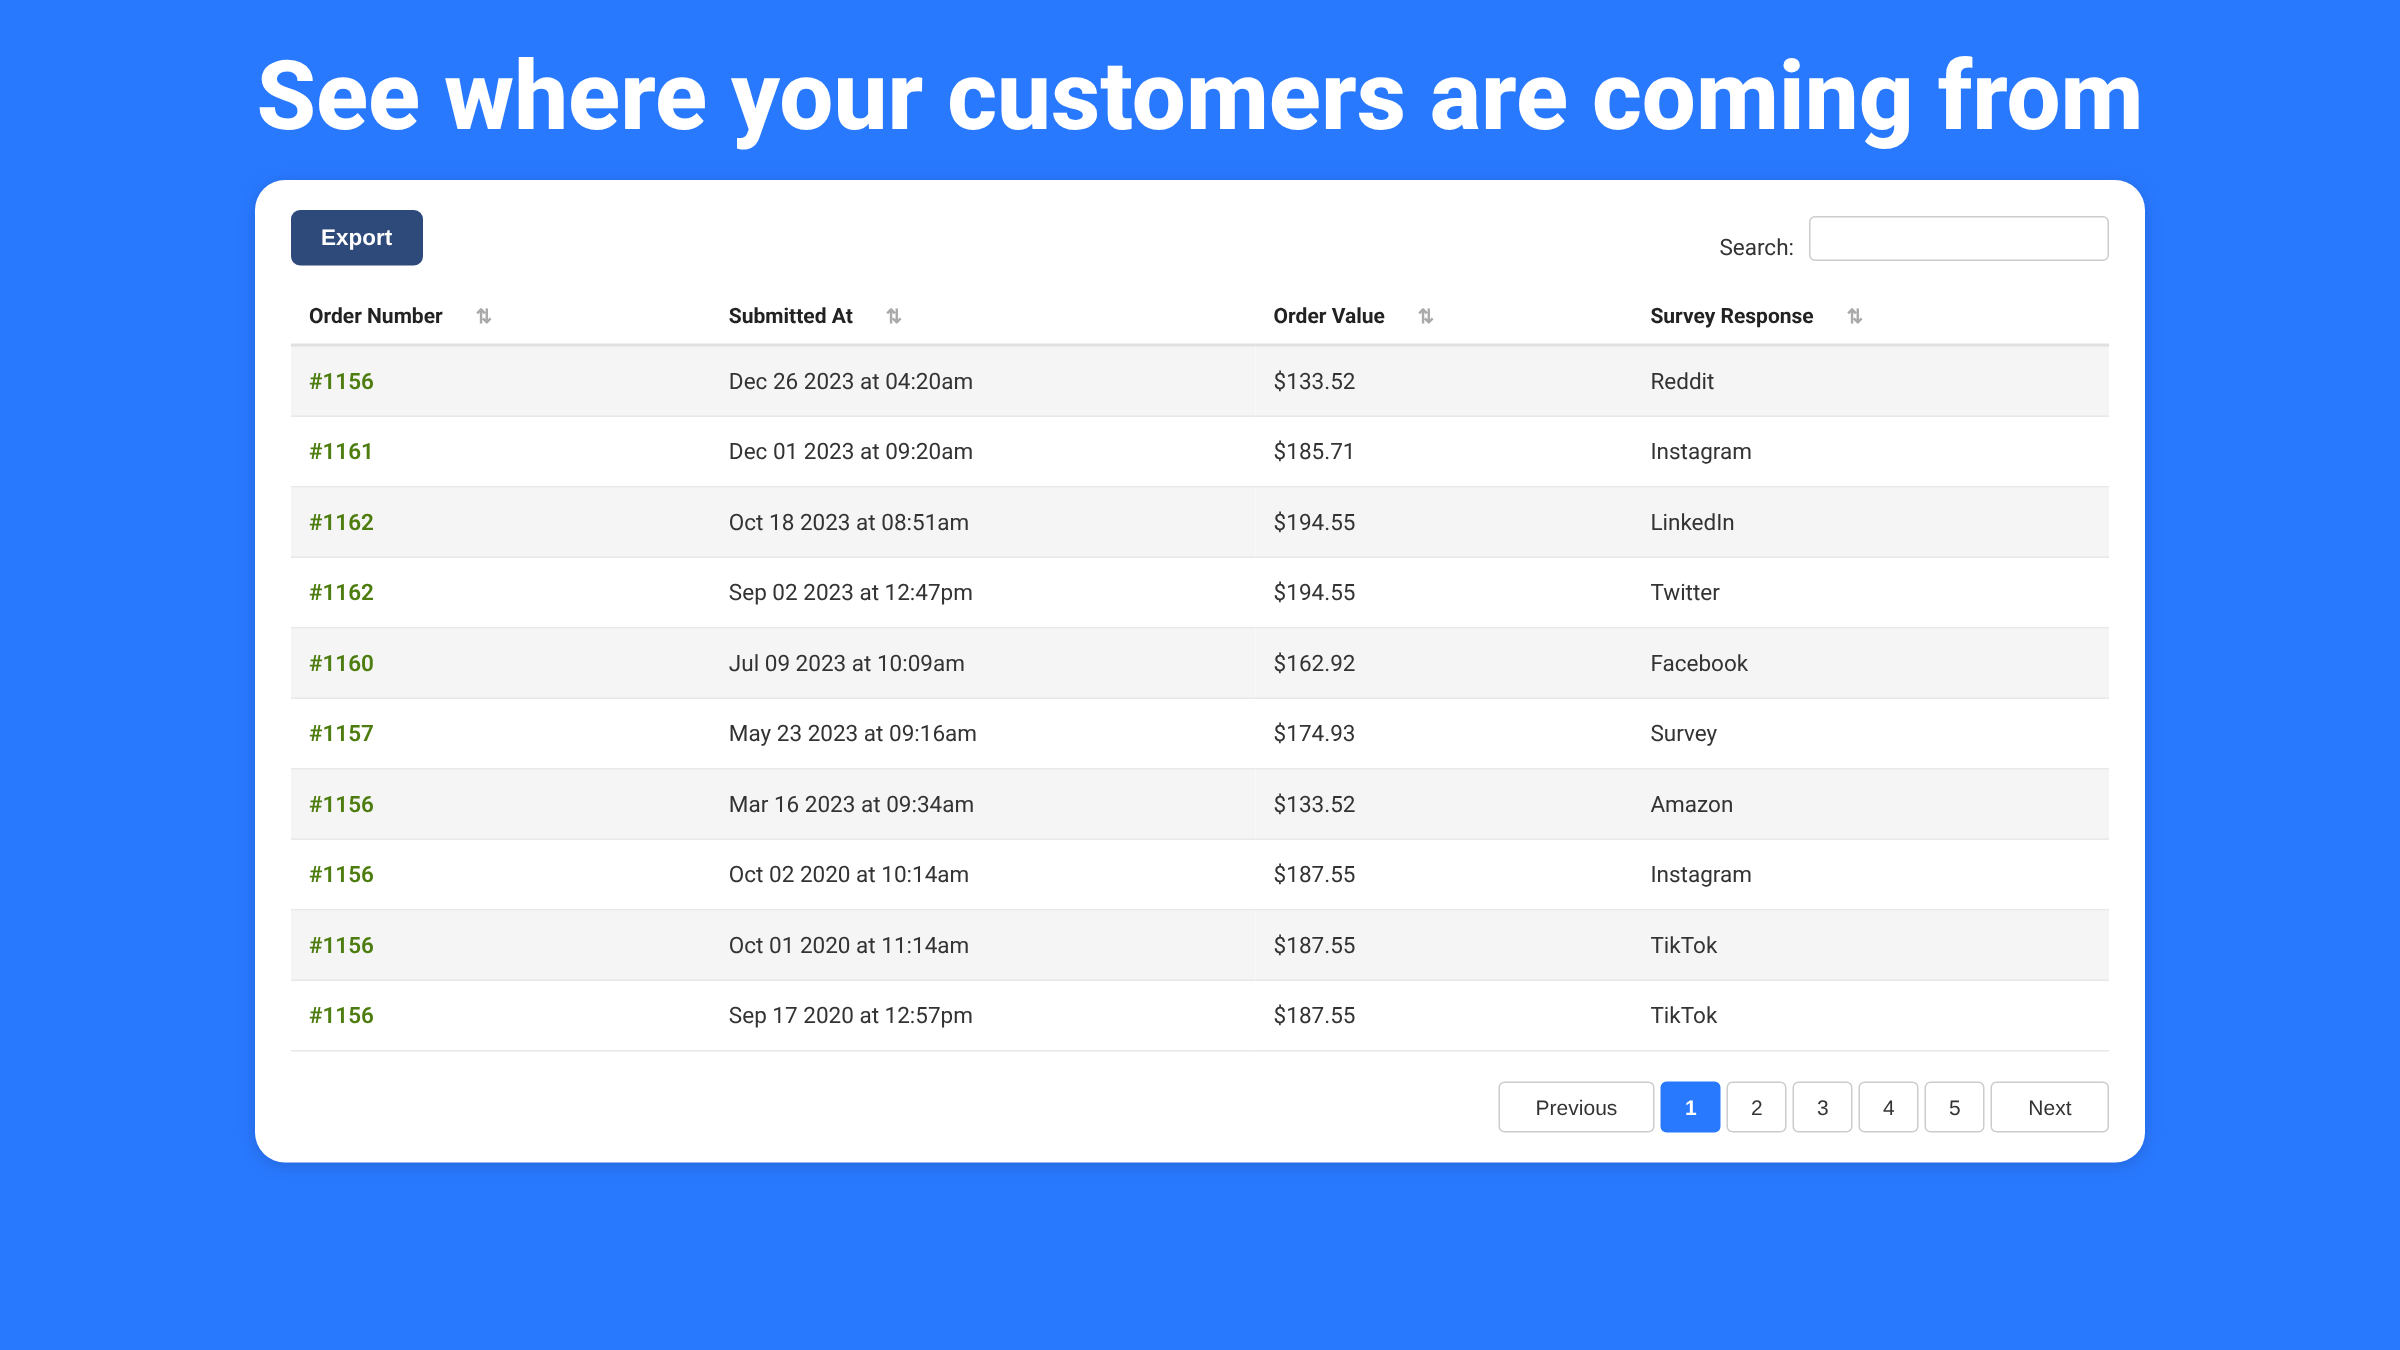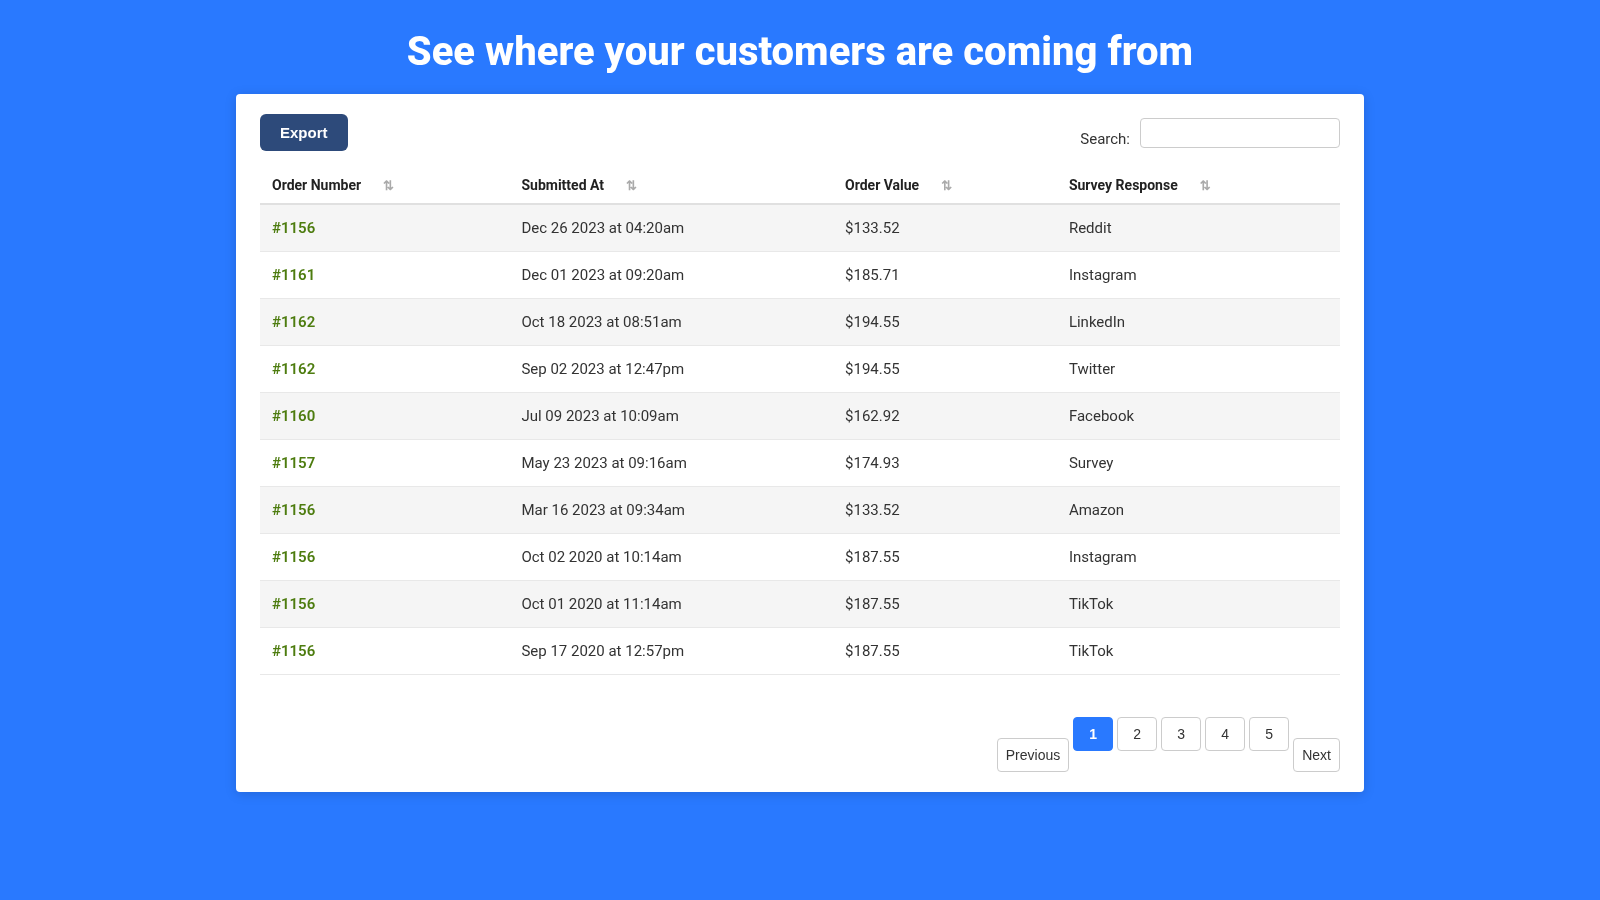--- a/index.html
+++ b/index.html
@@ -8,30 +8,30 @@
       font-family: -apple-system, BlinkMacSystemFont, 'Segoe UI', Roboto, Arial, sans-serif;
       width: 1600px;
       height: 900px;
       overflow: hidden;
       display: flex;
       flex-direction: column;
       align-items: center;
     }
     .page-heading {
       color: #ffffff;
-      font-size: 40px;
+      font-size: 64px;
       font-weight: 800;
       text-align: center;
       padding: 30px 20px 20px;
       line-height: 1.1;
     }
     .card {
       background: #ffffff;
-      border-radius: 4px;
-      width: 1128px;
+      border-radius: 20px;
+      width: 1260px;
       padding: 20px 24px 20px;
       box-shadow: 0 2px 12px rgba(0,0,0,0.15);
     }
     .toolbar {
       display: flex;
       align-items: center;
       justify-content: space-between;
       margin-bottom: 16px;
     }
     .export-button {
@@ -122,22 +122,21 @@
       min-width: 40px;
       text-align: center;
     }
     .page-btn.active {
       background-color: #2979FF;
       color: #fff;
       border-color: #2979FF;
       font-weight: 700;
     }
     .page-btn.prev-next {
-      padding: 8px 8px;
-      margin-top: 43px;
+      padding: 8px 24px;
     }
   </style>
 </head>
 <body>
 
 <h1 class="page-heading">See where your customers are coming from</h1>
 
 <div class="card">
   <div class="toolbar">
     <button class="export-button">Export</button>

